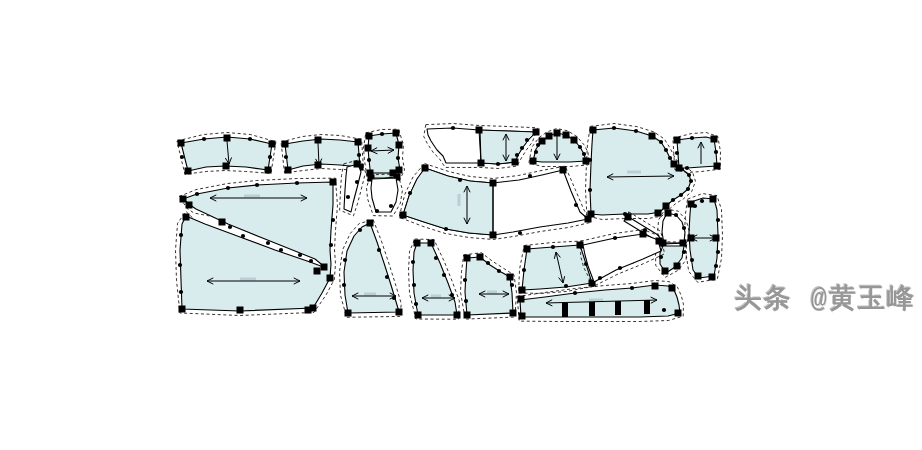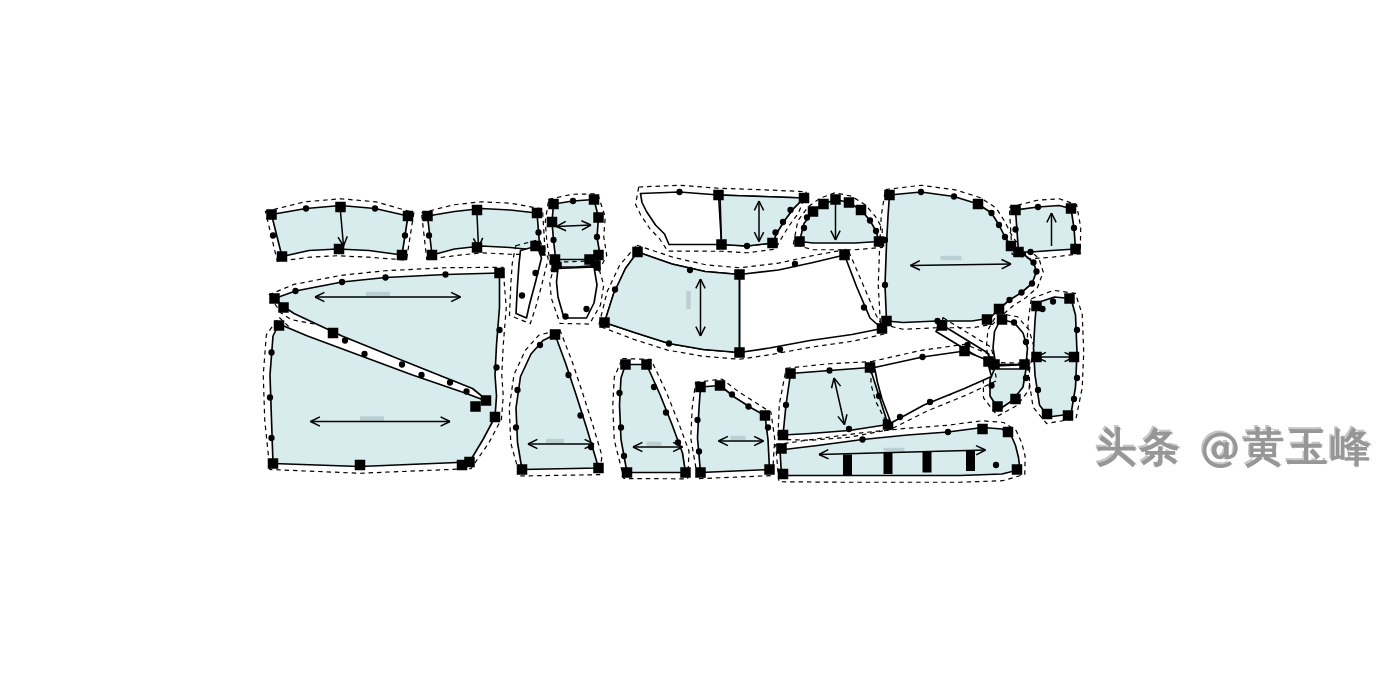--- a/index.html
+++ b/index.html
@@ -1,17 +1,17 @@
 <!DOCTYPE html>
 <html><head>
 <meta charset="utf-8">
 <style>
   html,body{margin:0;padding:0;background:#ffffff;}
   body{font-family:"DejaVu Sans","Liberation Sans",sans-serif;}
-  .stage{position:relative;width:922px;height:324px;background:#ffffff;overflow:hidden;}
+  .stage{position:relative;width:922px;height:324px;background:#ffffff;overflow:hidden;font-family:Liberation Mono, monospace;}
   svg{position:absolute;left:0;top:0;}
   .watermark{
     position:absolute;right:6px;bottom:8px;
     font-size:27px;font-weight:bold;letter-spacing:2px;
     color:#979797;
     text-shadow:2px 2px 0 #ffffff,1px 1px 0 #dcdcdc,-1px -1px 0 #c6c6c6;
     user-select:none;
   }
 </style>
 </head>

